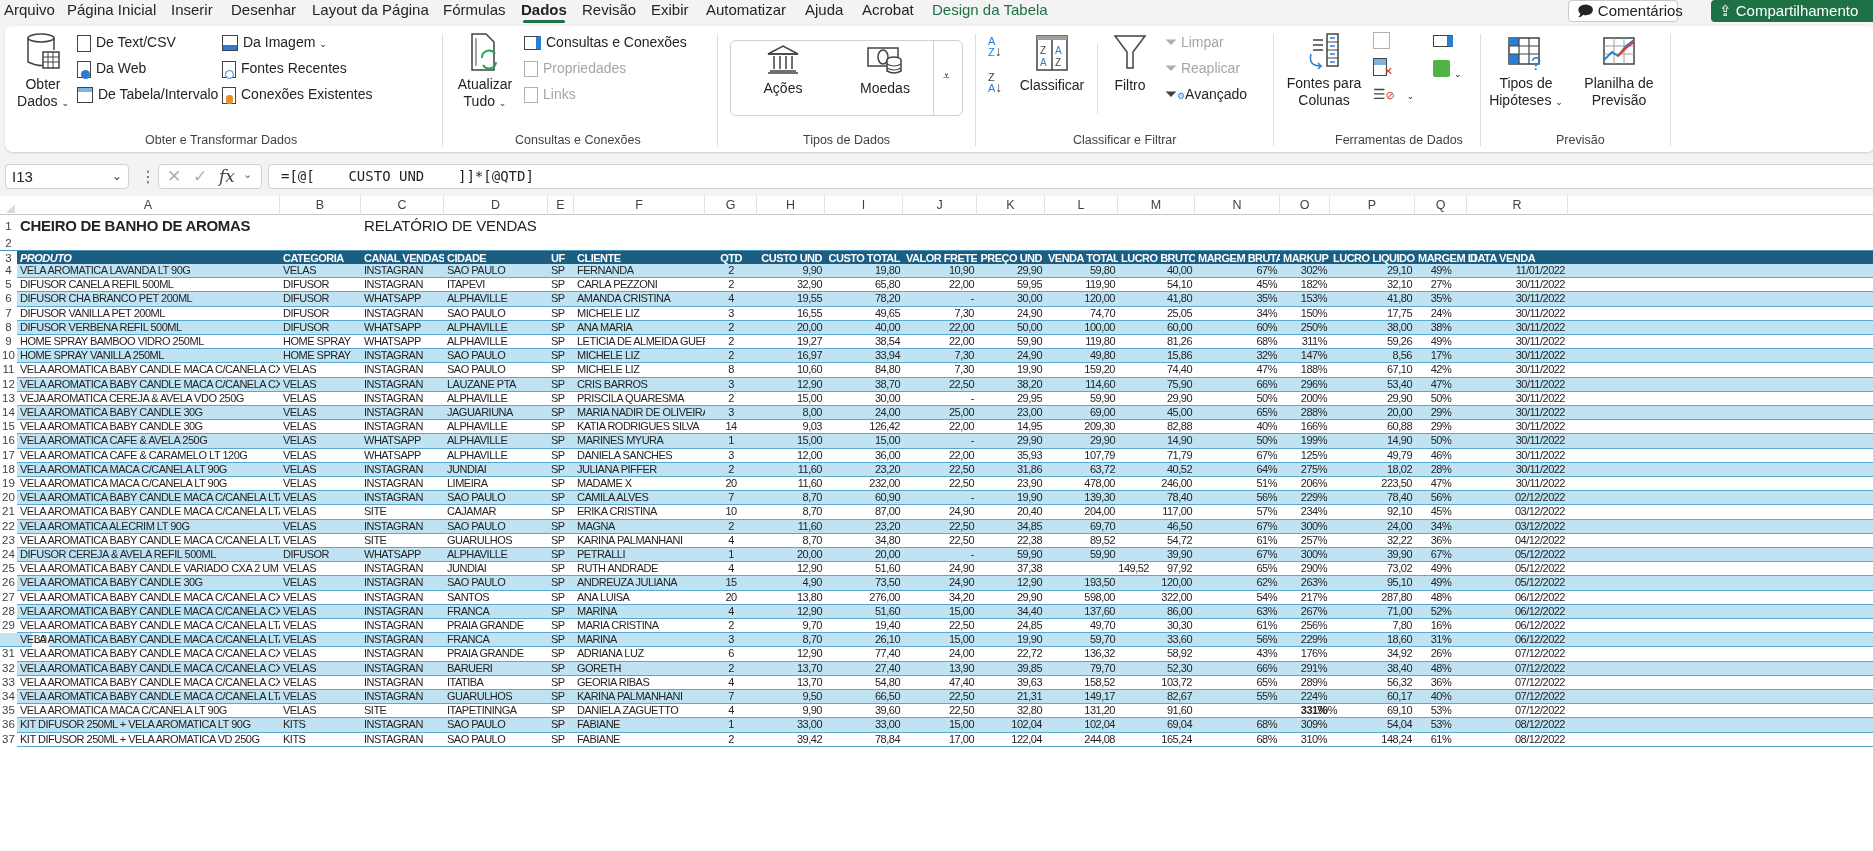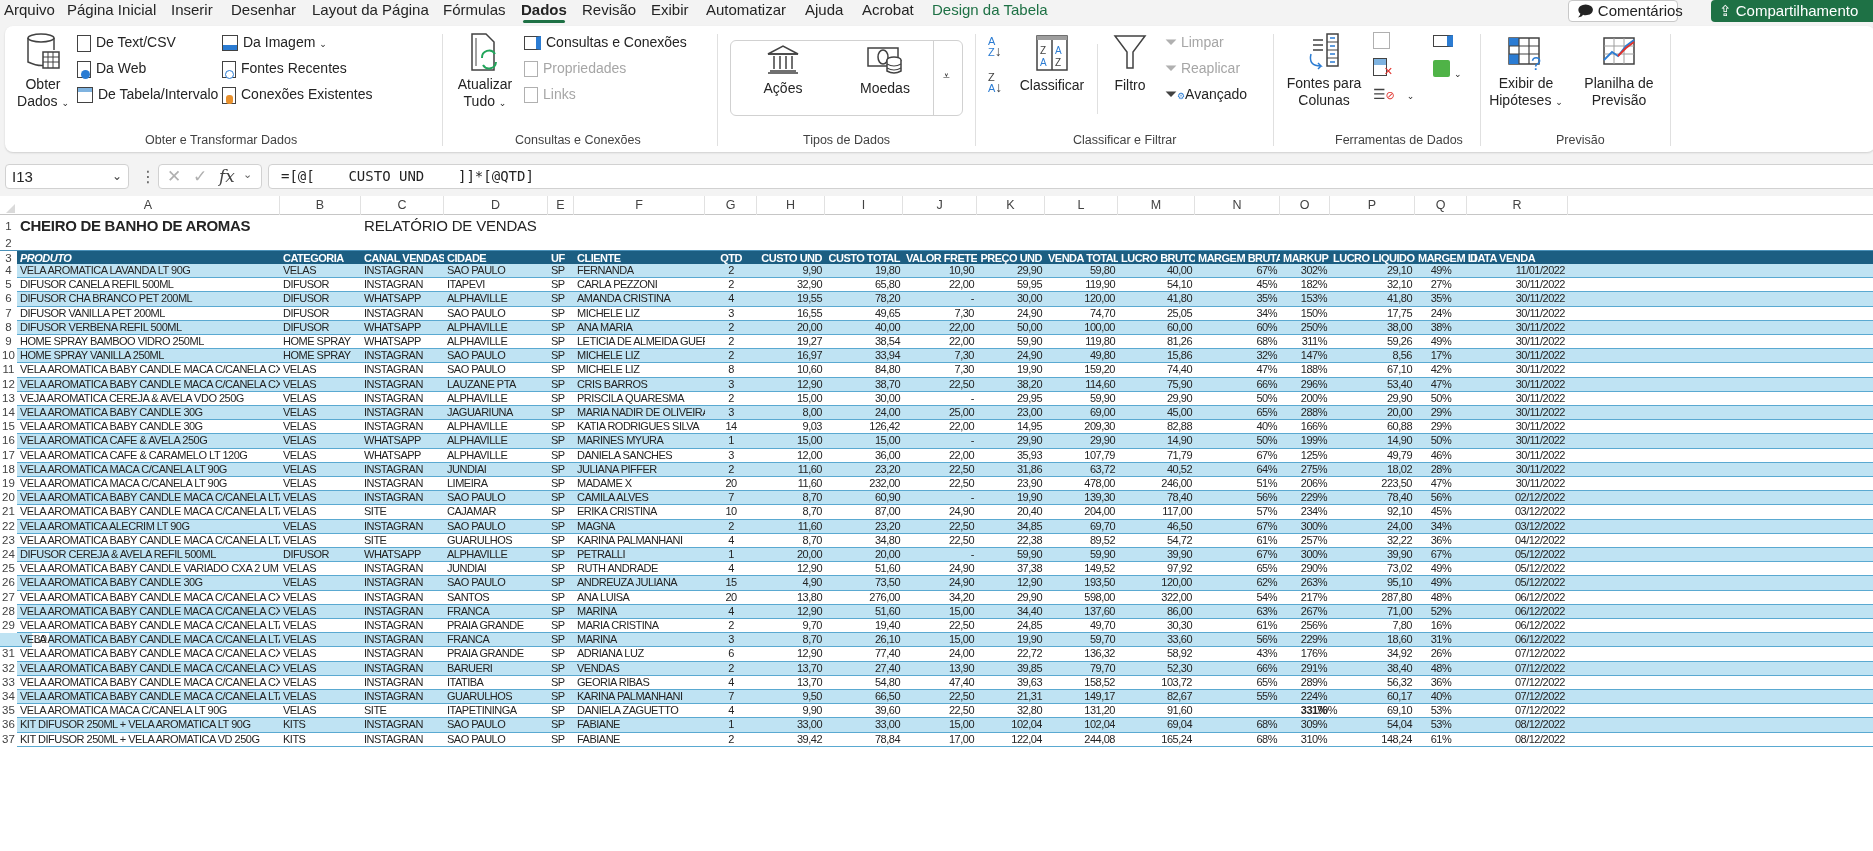--- a/index.html
+++ b/index.html
@@ -213,21 +213,21 @@
   <div class="group-sep" style="left:1475px;"></div>
 
   <div class="rb-big" style="left:1482px;top:6px;width:78px;">
     <svg width="38" height="40" viewBox="0 0 38 40" style="display:block;margin:0 auto 3px auto;">
       <rect x="2" y="6" width="30" height="26" fill="#fff" stroke="#424242" stroke-width="1.5"></rect>
       <rect x="2" y="6" width="10" height="8" fill="#2b7cd3"></rect>
       <rect x="2" y="22" width="10" height="10" fill="#2b7cd3"></rect>
       <path d="M2 14 H32 M2 22 H32 M12 6 V32 M22 6 V32" stroke="#424242" stroke-width="1.2"></path>
       <text x="24" y="38" font-size="18" font-family="Liberation Sans, sans-serif" fill="#2b7cd3">?</text>
     </svg>
-    <div>Exibir de</div>
+    <div>Tipos de</div>
     <div><span>Hipóteses</span> <span class="chev">⌄</span></div>
   </div>
   <div class="rb-big" style="left:1574px;top:6px;width:80px;">
     <svg width="38" height="40" viewBox="0 0 38 40" style="display:block;margin:0 auto 3px auto;">
       <rect x="4" y="6" width="30" height="26" fill="#fff" stroke="#424242" stroke-width="1.5"></rect>
       <path d="M4 14 H34 M4 22 H34 M14 6 V32 M24 6 V32" stroke="#9e9e9e" stroke-width="1"></path>
       <path d="M4 28 L12 20 L18 24 L26 14 L34 8" fill="none" stroke="#2b7cd3" stroke-width="1.8"></path>
       <path d="M18 24 L26 16 L34 10" fill="none" stroke="#e0312b" stroke-width="1.8"></path>
     </svg>
     <div>Planilha de</div>
@@ -755,21 +755,21 @@
         <div class="cell " style="left: 280px; width: 81px; height: 14.2px; line-height: 13px;">VELAS</div>
         <div class="cell " style="left: 361px; width: 83px; height: 14.2px; line-height: 13px;">INSTAGRAN</div>
         <div class="cell " style="left: 444px; width: 104px; height: 14.2px; line-height: 13px;">JUNDIAI</div>
         <div class="cell " style="left: 548px; width: 26px; height: 14.2px; line-height: 13px;">SP</div>
         <div class="cell " style="left: 574px; width: 131px; height: 14.2px; line-height: 13px;">RUTH ANDRADE</div>
         <div class="cell c" style="left: 705px; width: 52px; height: 14.2px; line-height: 13px;">4</div>
         <div class="cell r" style="left: 757px; width: 68px; height: 14.2px; line-height: 13px;">12,90</div>
         <div class="cell r" style="left: 825px; width: 78px; height: 14.2px; line-height: 13px;">51,60</div>
         <div class="cell r" style="left: 903px; width: 74px; height: 14.2px; line-height: 13px;">24,90</div>
         <div class="cell r" style="left: 977px; width: 68px; height: 14.2px; line-height: 13px;">37,38</div>
-        <div class="cell r" style="left: 1045px; width: 73px; height: 14.2px; line-height: 13px;">149,52</div>
+        <div class="cell r" style="left: 1079px; width: 73px; height: 14.2px; line-height: 13px;">149,52</div>
         <div class="cell r" style="left: 1118px; width: 77px; height: 14.2px; line-height: 13px;">97,92</div>
         <div class="cell r" style="left: 1195px; width: 85px; height: 14.2px; line-height: 13px;">65%</div>
         <div class="cell r" style="left: 1280px; width: 50px; height: 14.2px; line-height: 13px;">290%</div>
         <div class="cell r" style="left: 1330px; width: 85px; height: 14.2px; line-height: 13px;">73,02</div>
         <div class="cell c" style="left: 1415px; width: 52px; height: 14.2px; line-height: 13px;">49%</div>
         <div class="cell r" style="left: 1467px; width: 101px; height: 14.2px; line-height: 13px;">05/12/2022</div>
       </div>
       <div class="row data-row band" style="top: 360.4px; height: 14.2px;">
         <div class="rownum" style="height: 14.2px; line-height: 13px;">26</div>
         <div class="cell " style="left: 17px; width: 263px; height: 14.2px; line-height: 13px;">VELA AROMATICA BABY CANDLE 30G</div>
@@ -896,21 +896,21 @@
         <div class="cell c" style="left: 1415px; width: 52px; height: 14.2px; line-height: 13px;">26%</div>
         <div class="cell r" style="left: 1467px; width: 101px; height: 14.2px; line-height: 13px;">07/12/2022</div>
       </div>
       <div class="row data-row band" style="top: 445.6px; height: 14.2px;">
         <div class="rownum" style="height: 14.2px; line-height: 13px;">32</div>
         <div class="cell " style="left: 17px; width: 263px; height: 14.2px; line-height: 13px;">VELA AROMATICA BABY CANDLE MACA C/CANELA CXA 2UN</div>
         <div class="cell " style="left: 280px; width: 81px; height: 14.2px; line-height: 13px;">VELAS</div>
         <div class="cell " style="left: 361px; width: 83px; height: 14.2px; line-height: 13px;">INSTAGRAN</div>
         <div class="cell " style="left: 444px; width: 104px; height: 14.2px; line-height: 13px;">BARUERI</div>
         <div class="cell " style="left: 548px; width: 26px; height: 14.2px; line-height: 13px;">SP</div>
-        <div class="cell " style="left: 574px; width: 131px; height: 14.2px; line-height: 13px;">VENDAS</div>
+        <div class="cell " style="left: 574px; width: 131px; height: 14.2px; line-height: 13px;">GORETH</div>
         <div class="cell c" style="left: 705px; width: 52px; height: 14.2px; line-height: 13px;">2</div>
         <div class="cell r" style="left: 757px; width: 68px; height: 14.2px; line-height: 13px;">13,70</div>
         <div class="cell r" style="left: 825px; width: 78px; height: 14.2px; line-height: 13px;">27,40</div>
         <div class="cell r" style="left: 903px; width: 74px; height: 14.2px; line-height: 13px;">13,90</div>
         <div class="cell r" style="left: 977px; width: 68px; height: 14.2px; line-height: 13px;">39,85</div>
         <div class="cell r" style="left: 1045px; width: 73px; height: 14.2px; line-height: 13px;">79,70</div>
         <div class="cell r" style="left: 1118px; width: 77px; height: 14.2px; line-height: 13px;">52,30</div>
         <div class="cell r" style="left: 1195px; width: 85px; height: 14.2px; line-height: 13px;">66%</div>
         <div class="cell r" style="left: 1280px; width: 50px; height: 14.2px; line-height: 13px;">291%</div>
         <div class="cell r" style="left: 1330px; width: 85px; height: 14.2px; line-height: 13px;">38,40</div>

